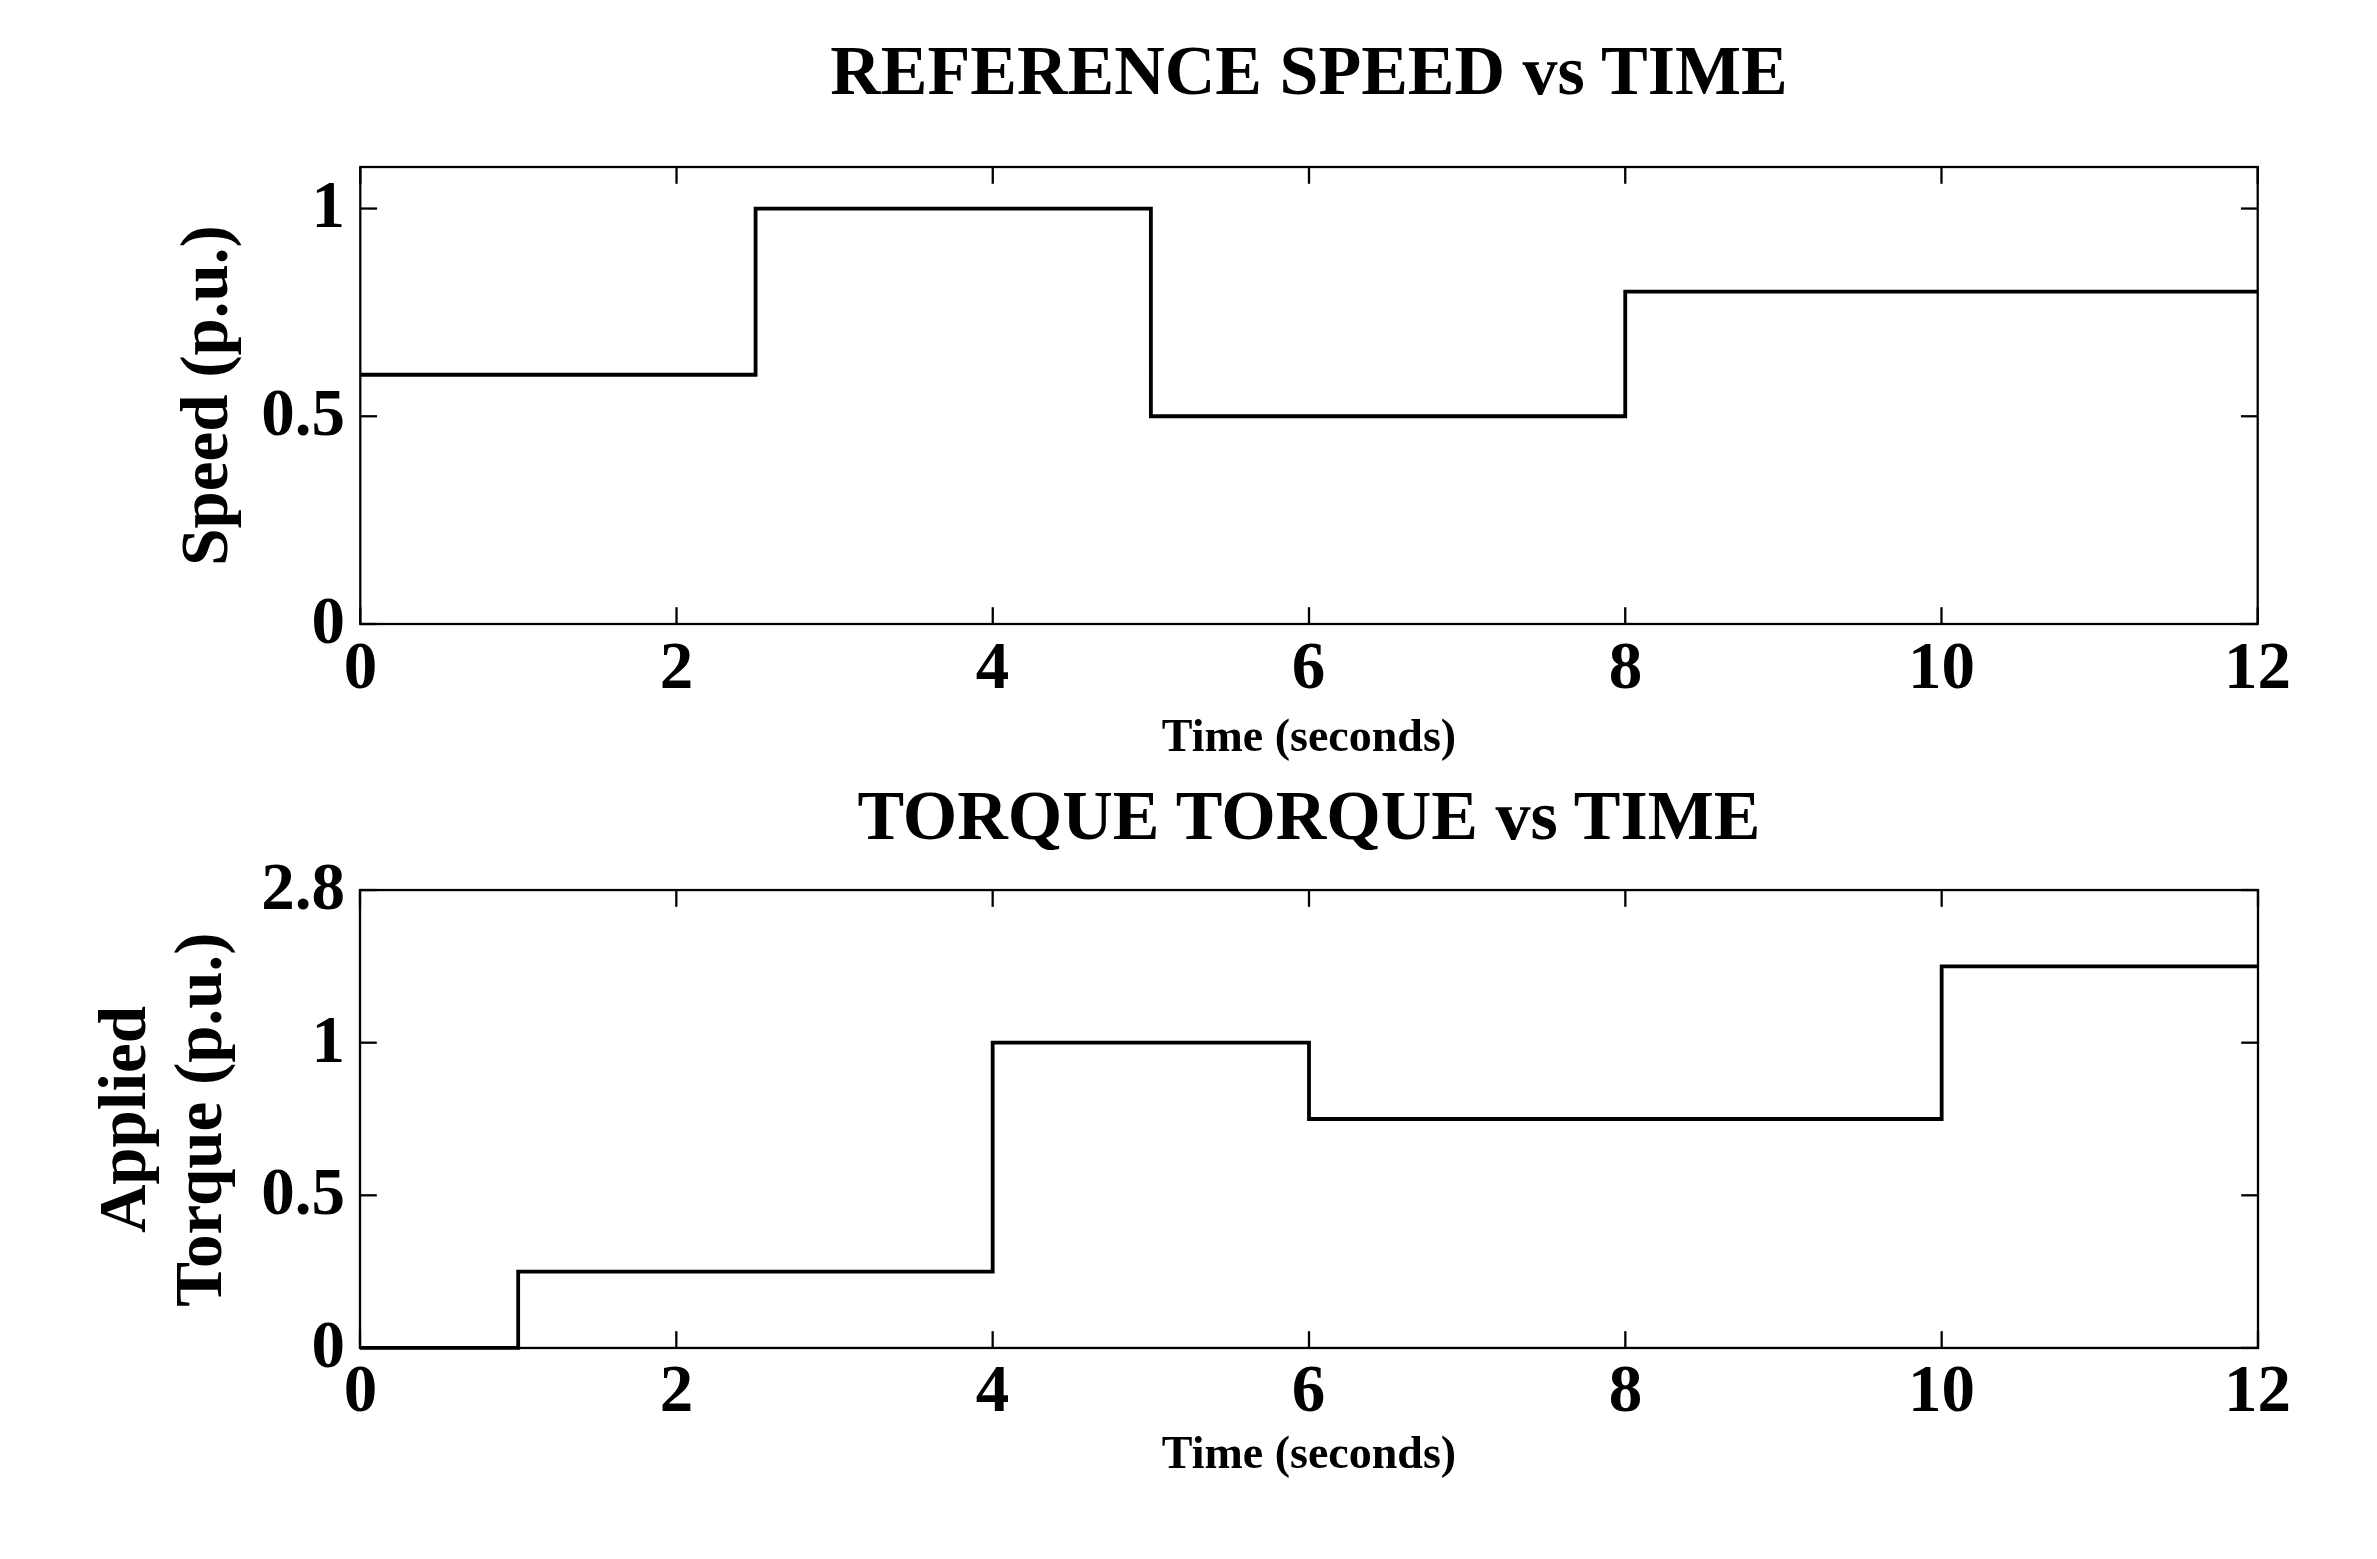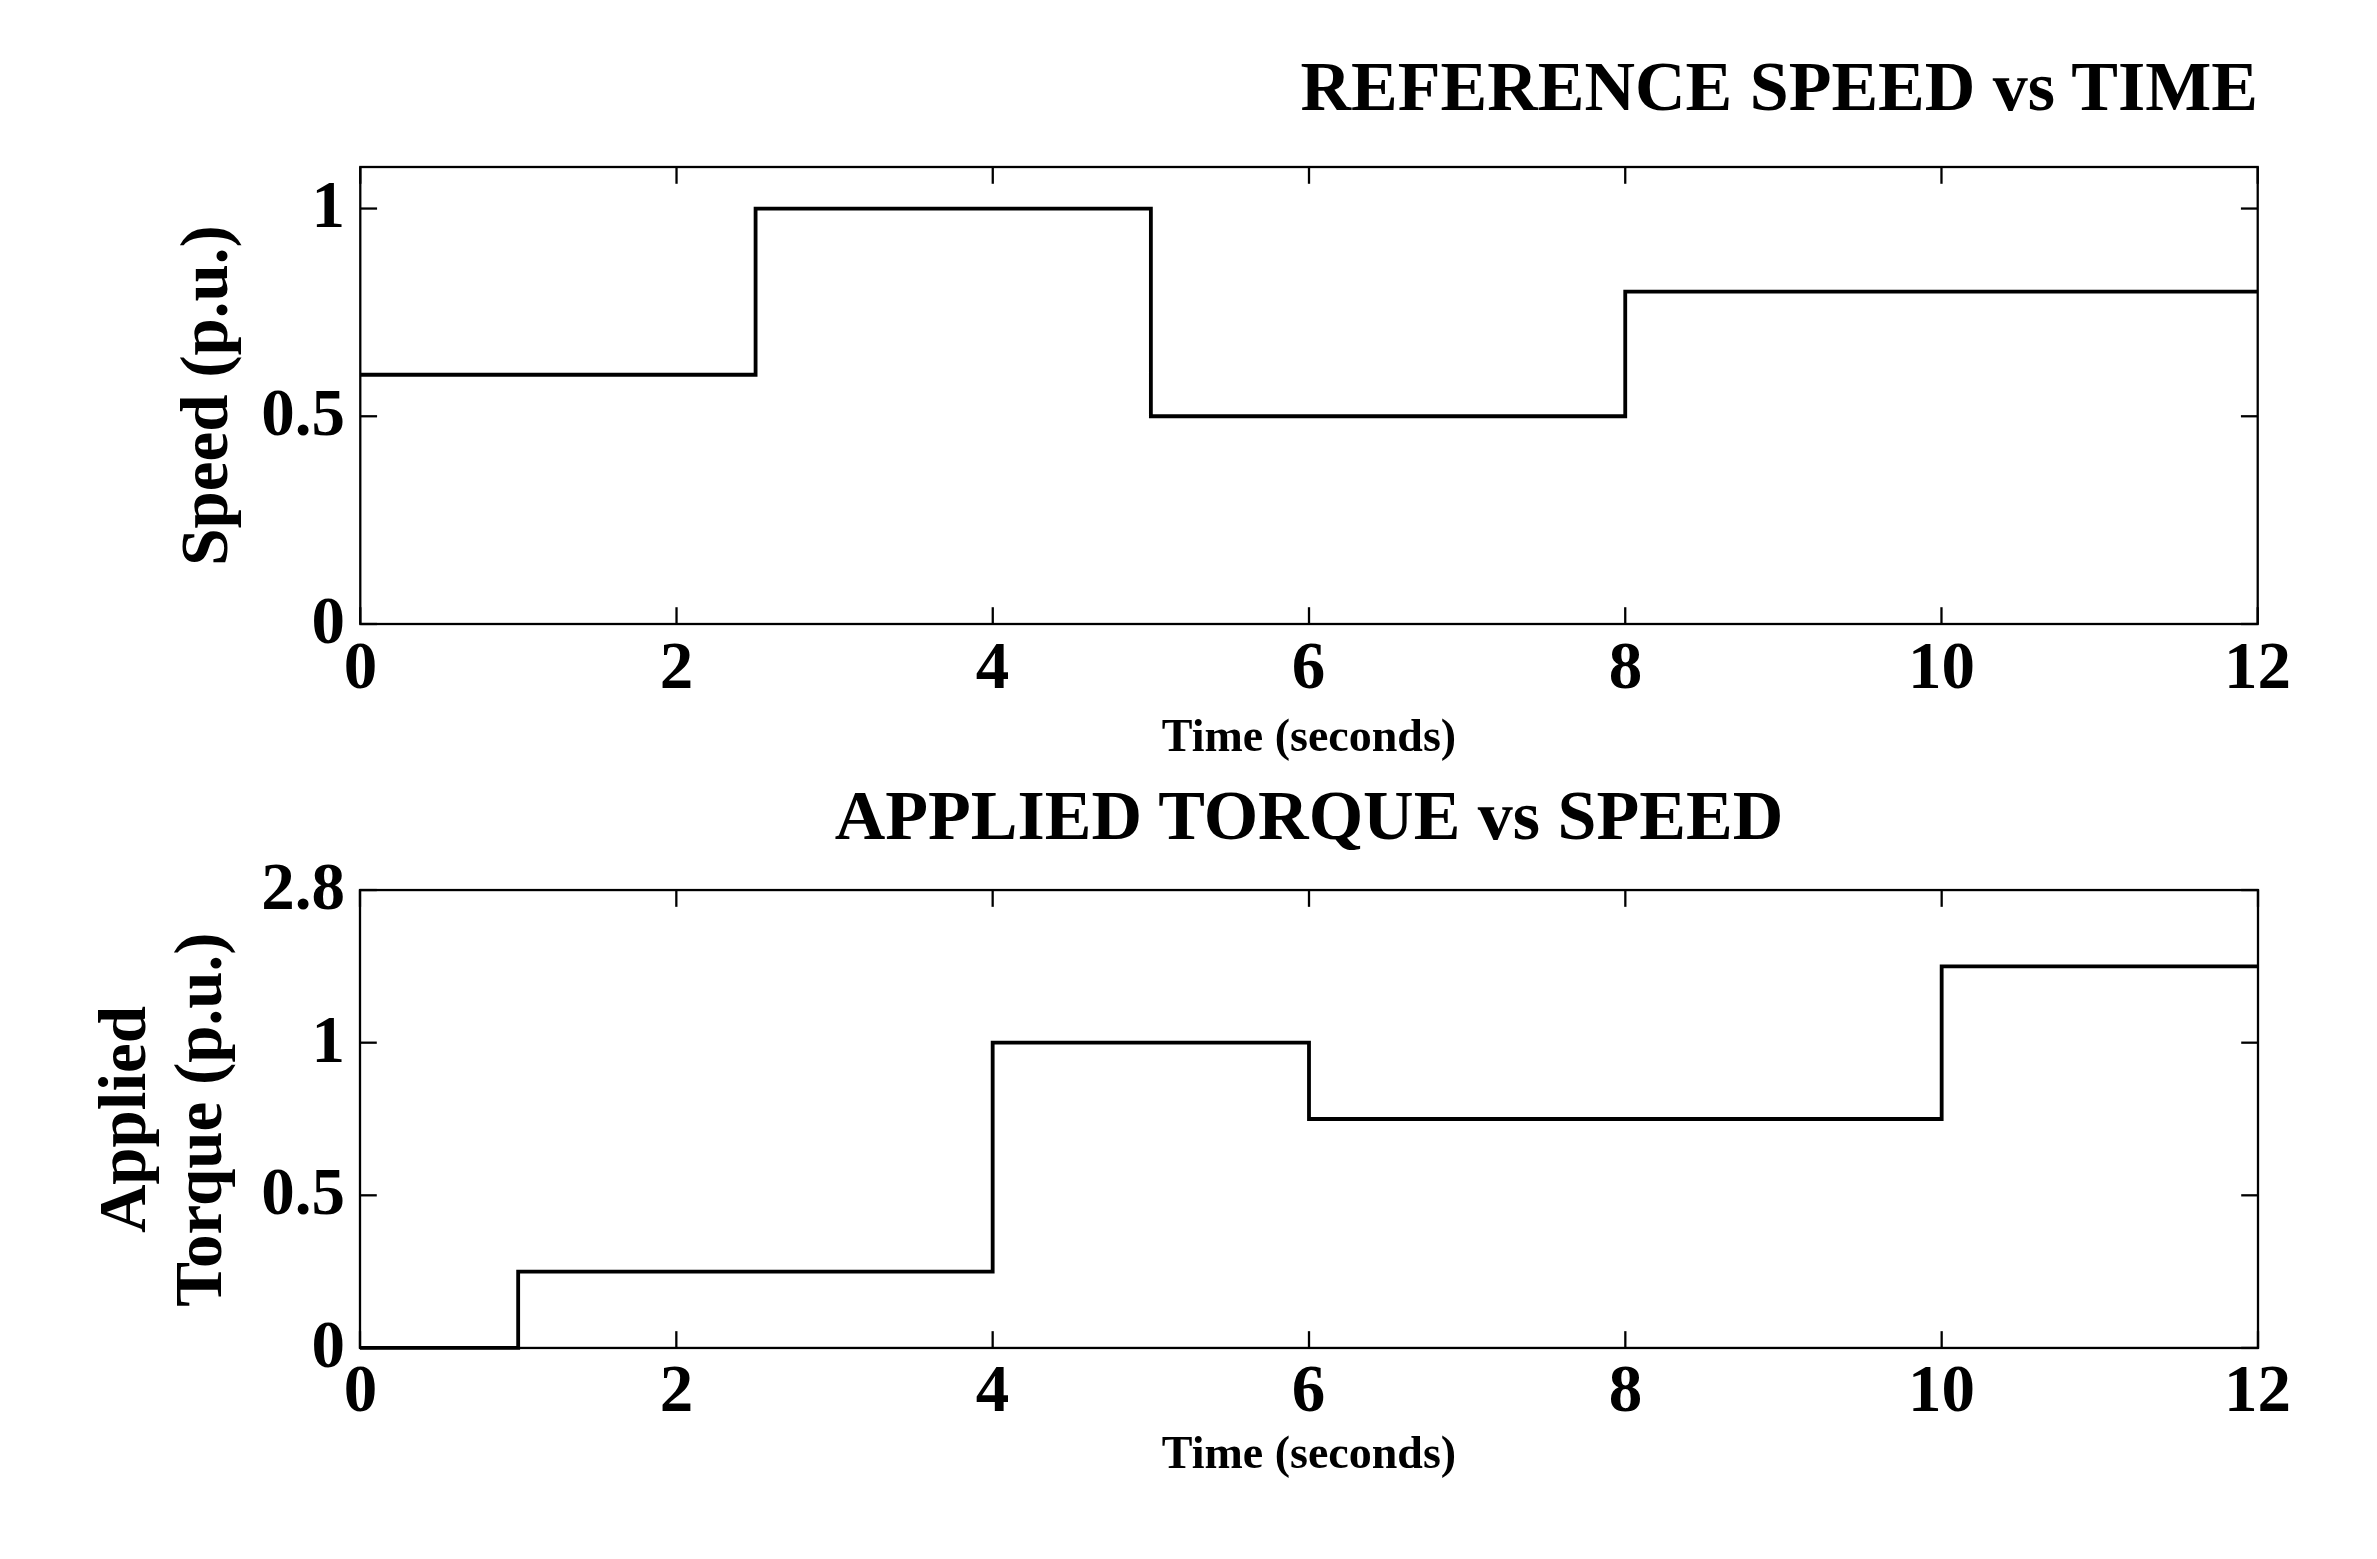--- a/index.html
+++ b/index.html
@@ -29,21 +29,21 @@
     white-space: nowrap;
   }
   .title {
     font-size: 70px;
     line-height: 70px;
   }
   .xlabel {
     font-size: 46px;
     line-height: 67px;
   }
-  #title-0 { top: 52px; text-align: right; }
+  #title-0 { top: 36px; }
   #xlabel-0 { top: 702px; }
   #title-1 { top: 781px; }
   #xlabel-1 { top: 1419px; }
   .ylabel {
     position: absolute;
     transform: rotate(-90deg);
     text-align: center;
     font-size: 67px;
     white-space: pre-line;
   }
@@ -123,21 +123,21 @@
         <span class="tick-label x" style="left: 1850px; top: 632px;">10</span>
         <span class="tick-label x" style="left: 2166px; top: 632px;">12</span>
         <span class="tick-label y" style="left: 147px; top: 587px;">0</span>
         <span class="tick-label y" style="left: 147px; top: 379px;">0.5</span>
         <span class="tick-label y" style="left: 147px; top: 171px;">1</span>
       </div>
     <div class="xlabel" id="xlabel-0">Time (seconds)</div>
   </section>
 
   <section class="chart">
-    <div class="title" id="title-1">APPLIED TORQUE vs SPEED</div>
+    <div class="title" id="title-1">TORQUE TORQUE vs TIME</div>
     <div class="ylabel" id="ylabel-1">Applied
 Torque (p.u.)</div>
     <svg class="plot" id="plot-1" width="1898" height="458" viewBox="0 0 2487 600">
         <rect x="0" y="0" width="2487" height="600" fill="none" stroke="#000000" stroke-width="3"></rect>
         <line x1="0" y1="600" x2="0" y2="578" stroke="#000000" stroke-width="3"></line>
         <line x1="0" y1="0" x2="0" y2="22" stroke="#000000" stroke-width="3"></line>
         <line x1="414.5" y1="600" x2="414.5" y2="578" stroke="#000000" stroke-width="3"></line>
         <line x1="414.5" y1="0" x2="414.5" y2="22" stroke="#000000" stroke-width="3"></line>
         <line x1="829" y1="600" x2="829" y2="578" stroke="#000000" stroke-width="3"></line>
         <line x1="829" y1="0" x2="829" y2="22" stroke="#000000" stroke-width="3"></line>

